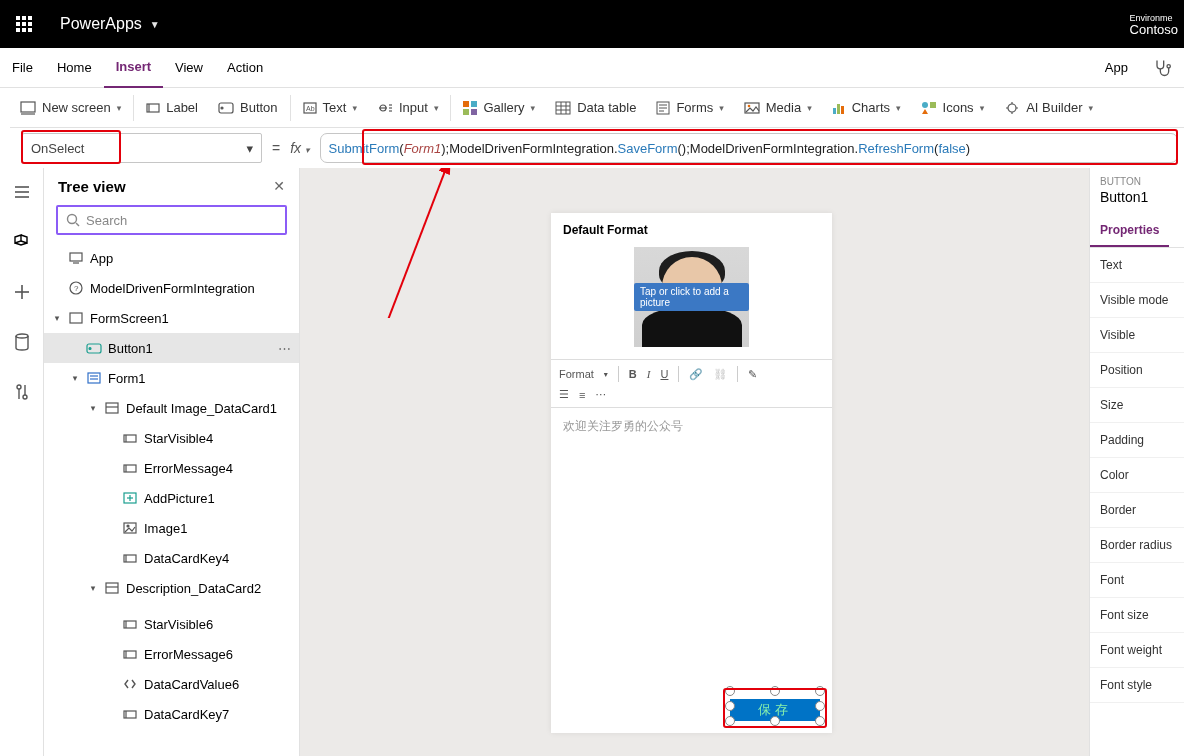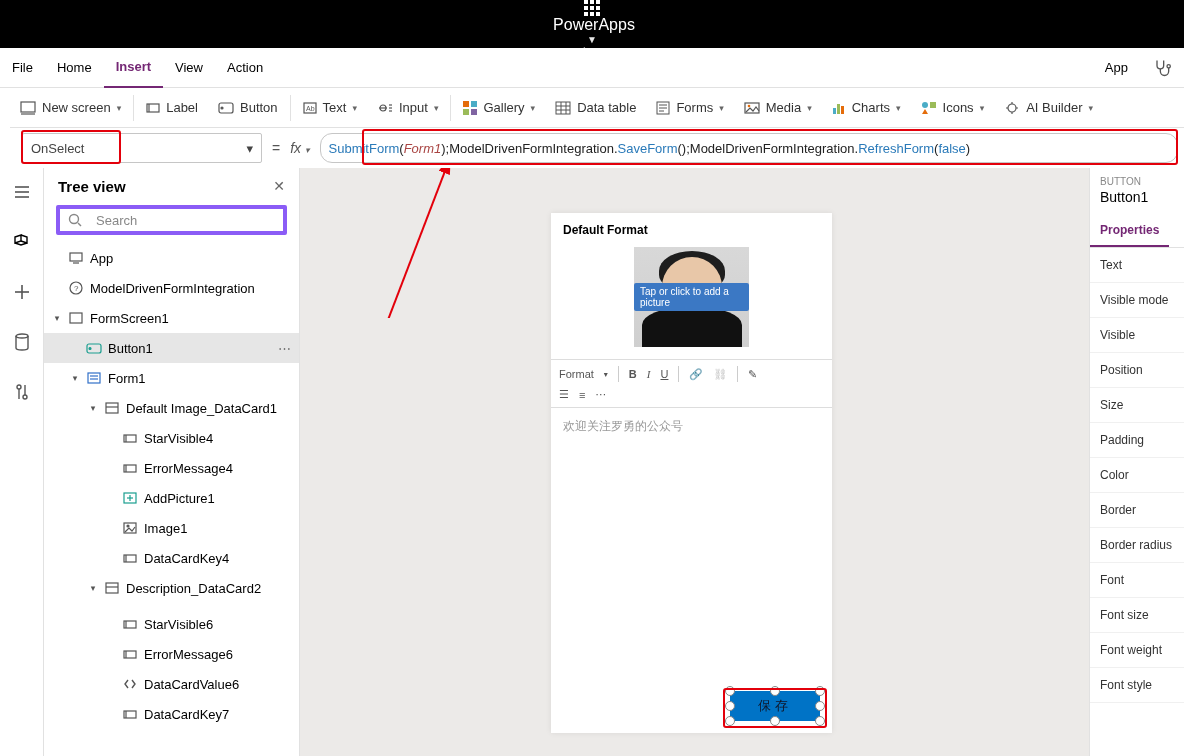--- a/index.html
+++ b/index.html
@@ -1,24 +1,24 @@
 <!DOCTYPE html>
 <html><head>
 <meta charset="utf-8">
 <style>
 * { margin:0; padding:0; box-sizing:border-box; font-family:"Segoe UI",Arial,sans-serif; }
 body { width:1184px; height:756px; background:#fff; overflow:hidden; position:relative; }
 
 
-.topbar { height:48px; background:#000; display:flex; align-items:center; color:#fff;flex-direction:column; }
+.topbar { height:48px; background:#000; display:flex; align-items:center; color:#fff; }
 .waffle { width:48px; display:flex; align-items:center; justify-content:center; font-size:18px; }
 .appname { font-size:16px; font-weight:400; margin-left:12px; margin-right:8px; }
 .appname-chev { font-size:10px; opacity:.9; }
 .topbar-spacer { flex:1; }
-.env { font-size:9px; line-height:12px; }
+.env { font-size:9px; line-height:12px; padding-right:6px; }
 .env .l2 { font-size:13px; }
 
 
 .menubar { height:40px; display:flex; align-items:center; border-bottom:1px solid #e1e1e1; font-size:13px; }
 .menubar .item { padding:0 12px; height:40px; display:flex; align-items:center; cursor:pointer; }
 .menubar .item.active { font-weight:600; color:#742774; border-bottom:2px solid #742774; }
 .menubar-spacer { flex:1; }
 
 
 .ribbon { height:40px; display:flex; align-items:center; border-bottom:1px solid #e1e1e1; font-size:13px; color:#333;margin-left:10px; }
@@ -26,40 +26,40 @@
 .ribbon .sep { width:1px; height:26px; background:#e1e1e1; margin:0 2px; }
 .ribbon .chev { font-size:9px; color:#666; }
 .ribbon svg { display:block; }
 
 
 .formularow { height:40px; display:flex; align-items:center; padding:0 6px 0 22px; gap:10px; position:relative; }
 .prop-select { width:240px; height:30px; border:1px solid #c6c6c6; border-radius:2px; display:flex; align-items:center; padding:0 8px; font-size:13px; color:#444; justify-content:space-between; }
 .fx-equals { font-size:14px; color:#555; }
 .fx-label { font-size:14px; color:#555; font-style:italic; white-space:nowrap; }
 .fx-chev { font-size:9px; color:#666; }
-.formula-box { flex:1; height:30px; border:1px solid #c6c6c6; border-radius:12px; padding:0 8px; font-family:Consolas,monospace; font-size:13px; display:flex; align-items:center; overflow:hidden; white-space:nowrap; }
+.formula-box { flex:1; height:30px; border:1px solid #c6c6c6; border-radius:7px; padding:0 8px; font-family:Consolas,monospace; font-size:13px; display:flex; align-items:center; overflow:hidden; white-space:nowrap; }
 .formula-box .fn { color:#2a7ab9; }
 .formula-box .id { color:#a94442; font-style:italic; }
 .formula-box .plain { color:#222; }
 .formula-box .kw { color:#2a7ab9; }
 .hl-red { position:absolute; border:2px solid #e3000b; border-radius:3px; pointer-events:none; }
 
 
 .mainarea { position:absolute; top:168px; left:0; right:0; bottom:0; display:flex; background:#f3f2f1; }
 
 
 .rail { width:44px; background:#fff; border-right:1px solid #e1e1e1; display:flex; flex-direction:column; align-items:center; padding-top:8px; gap:18px; }
 .rail .ritem { width:32px; height:32px; display:flex; align-items:center; justify-content:center; color:#555; cursor:pointer; }
 .rail .ritem.active { color:#000; }
 
 
 .treepanel { width:256px; background:#fff; border-right:1px solid #e1e1e1; display:flex; flex-direction:column; }
 .treepanel .hdr { display:flex; align-items:flex-start; justify-content:space-between; padding:10px 14px; font-size:15px; font-weight:600; }
 .treepanel .hdr .x { font-size:14px; font-weight:400; color:#666; cursor:pointer; }
-.searchbox { margin:0 12px 8px; height:30px; border:4px solid #8b5cf6; border-radius:2px; display:flex; align-items:center; padding:0 8px; gap:14px; color:#888; font-size:13px; }
+.searchbox { margin:0 12px 8px; height:30px; border:2px solid #8b5cf6; border-radius:2px; display:flex; align-items:center; padding:0 8px; gap:6px; color:#888; font-size:13px; }
 .tree { flex:1; overflow:auto; font-size:13px; }
 .tree .node { display:flex; align-items:center; height:30px; gap:6px; padding-right:8px; cursor:pointer; }
 .tree .node.selected { background:#e6e6e6; }
 .tree .arrow { width:10px; font-size:9px; color:#555; text-align:center; }
 .tree .icon { width:16px; height:16px; display:flex; align-items:center; justify-content:center; }
 .tree .more { margin-left:auto; color:#555; }
 
 
 .canvas-wrap { flex:1; position:relative; background:#eceae8; }
 .phone { position:absolute; left:251px; top:45px; width:281px; height:520px; background:#fff; box-shadow:0 0 6px rgba(0,0,0,.08); }
@@ -69,21 +69,21 @@
 .photo .hair { position:absolute; width:66px; height:40px; background:#1e1e1e; border-radius:50% 50% 40% 40%; top:4px; }
 .photo .body { position:absolute; bottom:0; width:100px; height:40px; background:#111; border-radius:45% 45% 0 0; }
 .photo .tip { position:absolute; top:50%; transform:translateY(-50%); background:#3b78c4; color:#fff; font-size:10px; padding:3px 6px; border-radius:2px; }
 .rtebar { border-top:1px solid #ddd; border-bottom:1px solid #ddd; margin-top:12px; padding:6px 8px; font-size:11px; color:#555; }
 .rtebar .row { display:flex; align-items:center; gap:10px; }
 .rtebar .sep2 { width:1px; height:16px; background:#ccc; }
 .rtebar .B { font-weight:700; }
 .rtebar .I { font-style:italic; font-family:serif; }
 .rtebar .U { text-decoration:underline; }
 .rtecontent { padding:10px 12px; font-size:12px; color:#999; }
-.savebtn { position:absolute; right:12px; bottom:12px; width:90px; height:30px; background:#0073c6; color:#0f172a; display:flex; align-items:center; justify-content:center; font-size:13px; letter-spacing:4px; }
+.savebtn { position:absolute; right:12px; bottom:12px; width:90px; height:22px; background:#0073c6; color:#86efac; display:flex; align-items:center; justify-content:center; font-size:13px; letter-spacing:4px; }
 .sel-handle { position:absolute; width:10px; height:10px; border:1px solid #888; border-radius:50%; background:#fff; }
 
 
 .proppanel { width:95px; background:#fff; border-left:1px solid #e1e1e1; font-size:12px; overflow:hidden; }
 .proppanel .caption { color:#888; font-size:10px; padding:8px 10px 0; text-transform:uppercase; }
 .proppanel .name { padding:2px 10px 10px; font-size:14px; }
 .proppanel .tabs { display:flex; border-bottom:1px solid #e1e1e1; }
 .proppanel .tab { padding:8px 10px; cursor:pointer; }
 .proppanel .tab.active { color:#742774; border-bottom:2px solid #742774; font-weight:600; }
 .proppanel .prow { padding:10px 10px; border-bottom:1px solid #f0f0f0; color:#333; }

